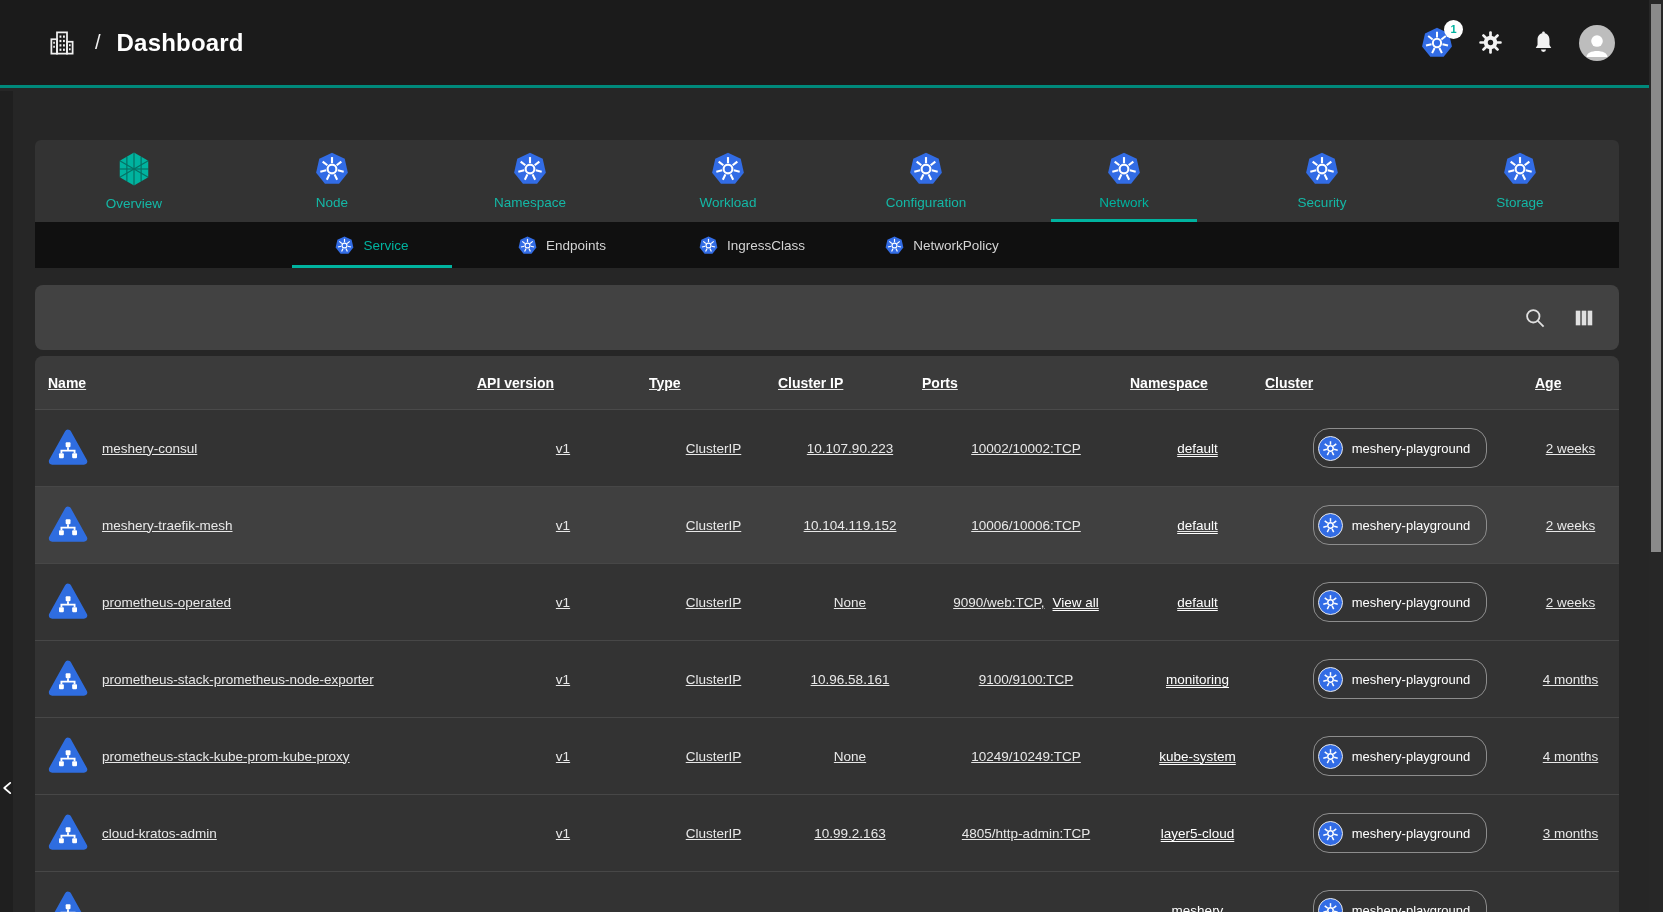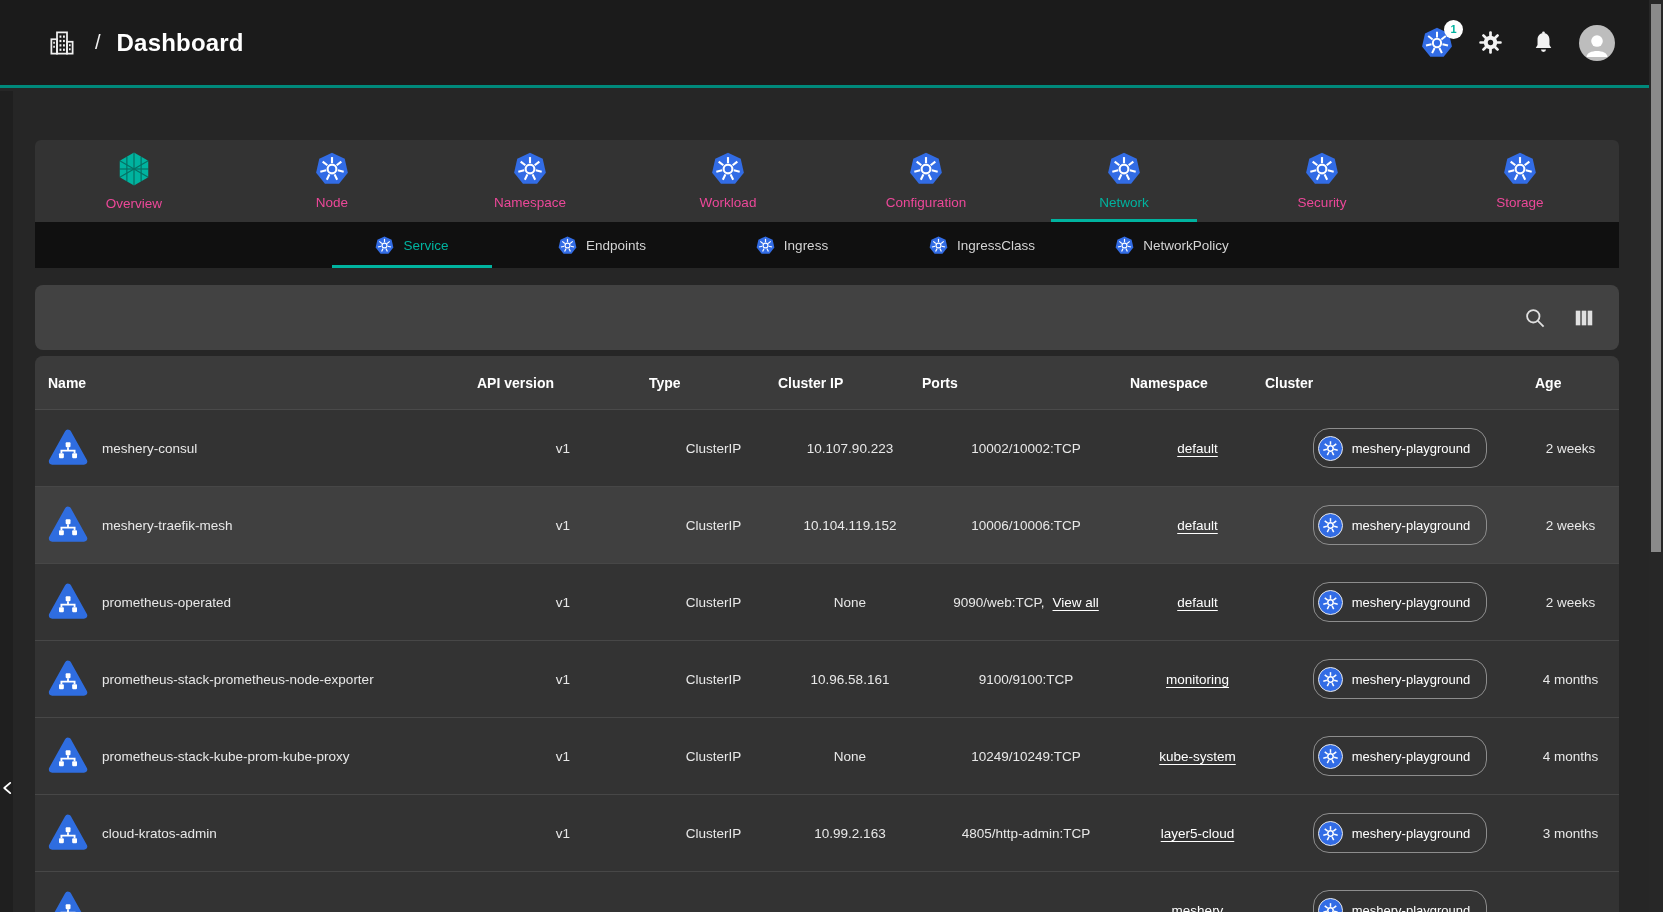--- a/index.html
+++ b/index.html
@@ -20,46 +20,46 @@
   .avatar { width:36px; height:36px; border-radius:50%; background:#bdbdbd;
     display:flex; align-items:center; justify-content:center; overflow:hidden; }
 
   
   .wrap { position:absolute; left:35px; top:140px; width:1584px; }
 
   
   .tabbar { display:flex; background:#333333; border-radius:6px 6px 0 0; height:82px; }
   .tab { position:relative; flex:1; display:flex; flex-direction:column; align-items:center;
     justify-content:center; gap:9px; cursor:pointer; }
-  .tab .tab-label { font-size:13.5px; color:#ec4899; }
+  .tab .tab-label { font-size:13.5px; color:#14b8a6; }
   .tab.selected .tab-label { color:#00B39F; }
   .tab .tab-underline { position:absolute; bottom:0; left:50%; transform:translateX(-50%);
     width:146px; height:3px; background:#00B39F; display:none; }
   .tab.selected .tab-underline { display:block; }
 
   
-  .subtabbar { display:flex; background:#101010; height:46px; align-items:stretch;padding-left:40px; }
+  .subtabbar { display:flex; background:#101010; height:46px; align-items:stretch; }
   .subtab-spacer { width:242px; }
   .subtab { position:relative; width:190px; display:flex; align-items:center; justify-content:center;
     gap:9px; cursor:pointer; }
   .subtab .subtab-label { font-size:13.5px; color:#d4d4d4; }
   .subtab.selected .subtab-label { color:#00B39F; }
   .subtab .subtab-underline { position:absolute; bottom:0; left:50%; transform:translateX(-50%);
     width:160px; height:3px; background:#00B39F; display:none; }
   .subtab.selected .subtab-underline { display:block; }
 
   
   .toolbar { margin-top:17px; height:65px; background:#424242; border-radius:8px;
     display:flex; align-items:center; justify-content:flex-end; gap:23px; padding-right:22px; }
   .tool-ic { width:26px; height:26px; display:flex; align-items:center; justify-content:center; cursor:pointer; }
 
   
   .table { margin-top:6px; background:#2f2f2f; border-radius:8px 8px 0 0; overflow:hidden; }
   .tgrid { display:grid; grid-template-columns:429px 172px 129px 144px 208px 135px 270px 1fr;
-    align-items:center; padding:0 13px; }
+    align-items:center; padding:0 13px;text-decoration:underline; }
   .thead { height:54px; background:#3b3b3b; border-bottom:1px solid #4a4a4a; }
   .thead .th { font-size:14px; font-weight:bold; color:#fff; }
   .trow { height:77px; background:#333333; border-bottom:1px solid #474747; cursor:pointer; }
   .trow.hovered { background:#404040; }
   .td { font-size:13.5px; color:#e8e8e8;text-align:center; }
   .name-cell { display:flex; align-items:center; gap:14px; }
   .svc-ic { width:40px; height:40px; flex:0 0 40px; }
   .ns-link, .view-all { color:#fff; text-decoration:underline; text-underline-offset:3px; cursor:pointer; }
   .ports-cell .view-all { margin-left:8px; }
   .chip { display:inline-flex; align-items:center; gap:9px; height:40px; border:1px solid #8d8d8d;
@@ -294,27 +294,20 @@
       <svg width="19" height="19">
           <use href="#k8s"></use>
         </svg>
       <span class="subtab-label">Endpoints</span>
 
     </div>
     <div class="subtab">
       <svg width="19" height="19">
           <use href="#k8s"></use>
         </svg>
-      <span class="subtab-label">Ingress</span>
-
-    </div>
-    <div class="subtab">
-      <svg width="19" height="19">
-          <use href="#k8s"></use>
-        </svg>
       <span class="subtab-label">IngressClass</span>
 
     </div>
     <div class="subtab">
       <svg width="19" height="19">
           <use href="#k8s"></use>
         </svg>
       <span class="subtab-label">NetworkPolicy</span>
 
     </div>

